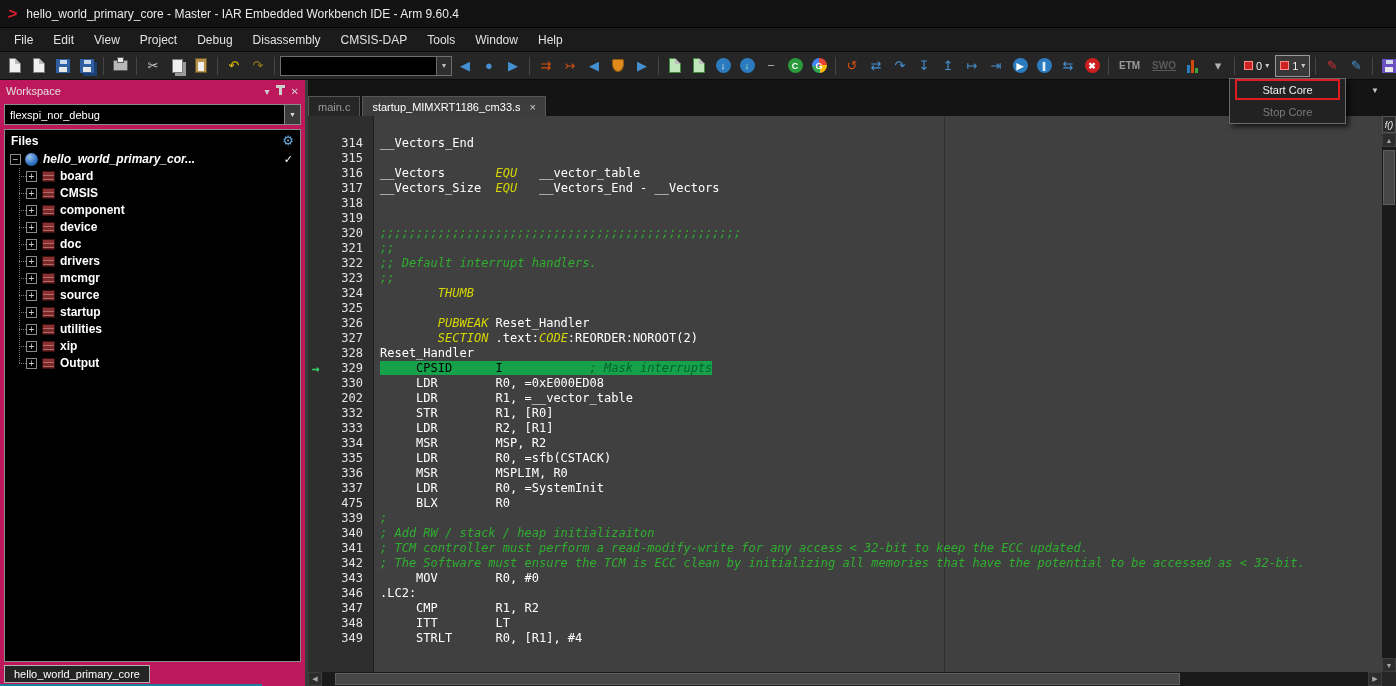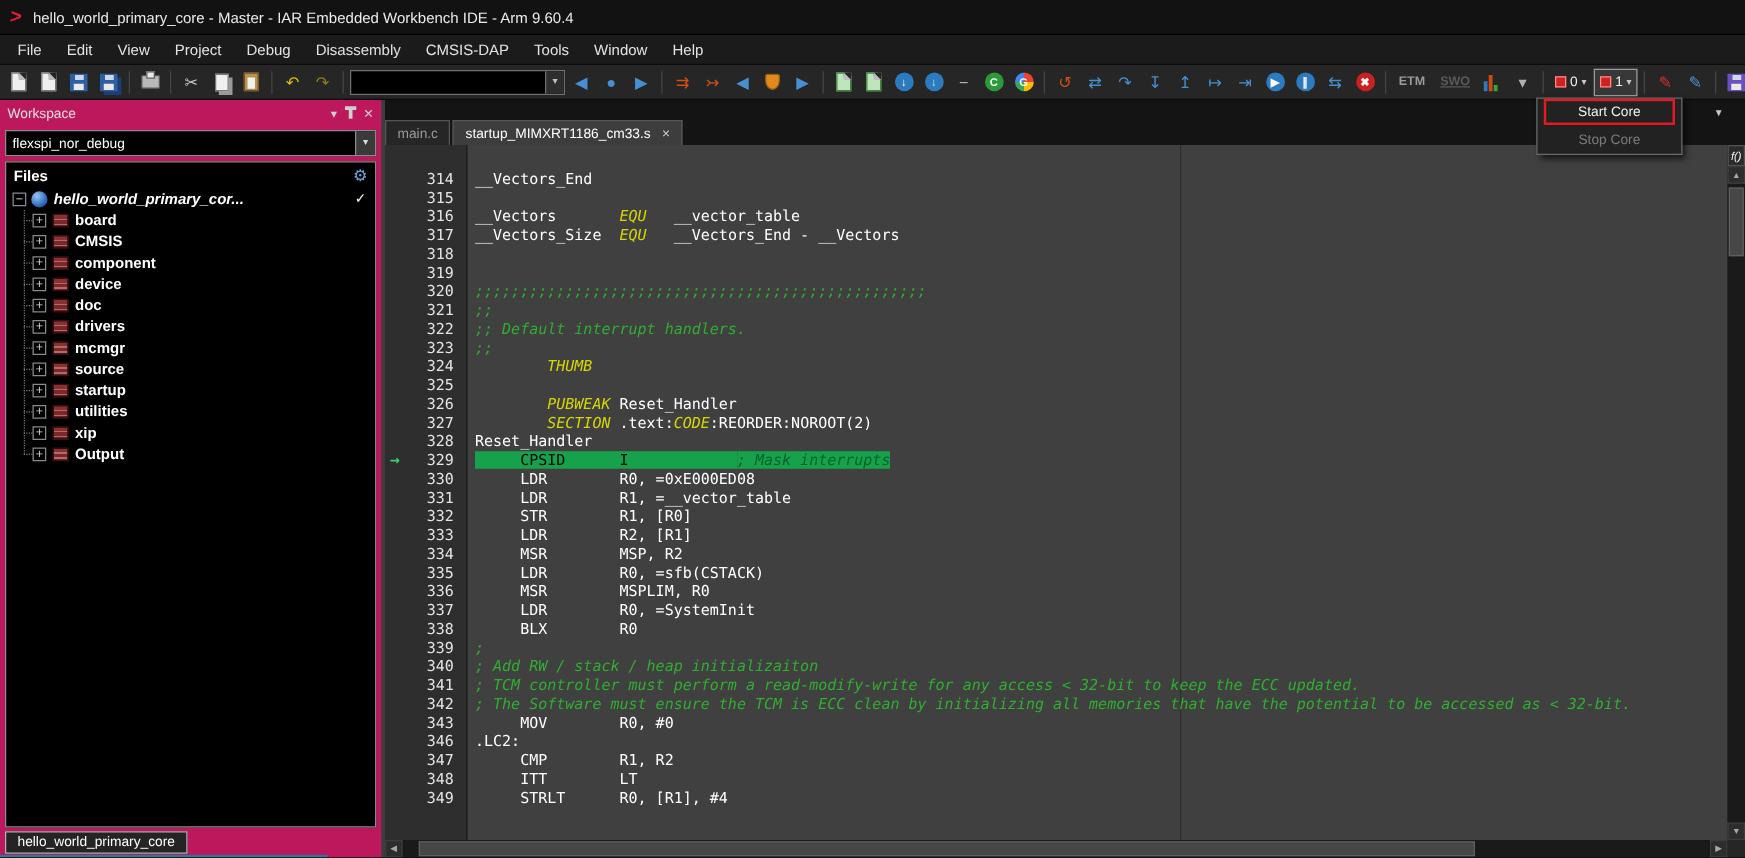--- a/index.html
+++ b/index.html
@@ -372,21 +372,21 @@
             <div class="line">
               <span class="ln">329</span>
               <span class="cur-arrow">→</span>
               <span class="lt"><span class="s-hp">     CPSID      I            </span><span class="s-hc">; Mask interrupts</span></span>
             </div>
             <div class="line">
               <span class="ln">330</span>
               <span class="lt"><span class="s-p">     LDR        R0, =0xE000ED08</span></span>
             </div>
             <div class="line">
-              <span class="ln">331</span>
+              <span class="ln">202</span>
               <span class="lt"><span class="s-p">     LDR        R1, =__vector_table</span></span>
             </div>
             <div class="line">
               <span class="ln">332</span>
               <span class="lt"><span class="s-p">     STR        R1, [R0]</span></span>
             </div>
             <div class="line">
               <span class="ln">333</span>
               <span class="lt"><span class="s-p">     LDR        R2, [R1]</span></span>
             </div>
@@ -400,21 +400,21 @@
             </div>
             <div class="line">
               <span class="ln">336</span>
               <span class="lt"><span class="s-p">     MSR        MSPLIM, R0</span></span>
             </div>
             <div class="line">
               <span class="ln">337</span>
               <span class="lt"><span class="s-p">     LDR        R0, =SystemInit</span></span>
             </div>
             <div class="line">
-              <span class="ln">338</span>
+              <span class="ln">475</span>
               <span class="lt"><span class="s-p">     BLX        R0</span></span>
             </div>
             <div class="line">
               <span class="ln">339</span>
               <span class="lt"><span class="s-c">;</span></span>
             </div>
             <div class="line">
               <span class="ln">340</span>
               <span class="lt"><span class="s-c">; Add RW / stack / heap initializaiton</span></span>
             </div>

